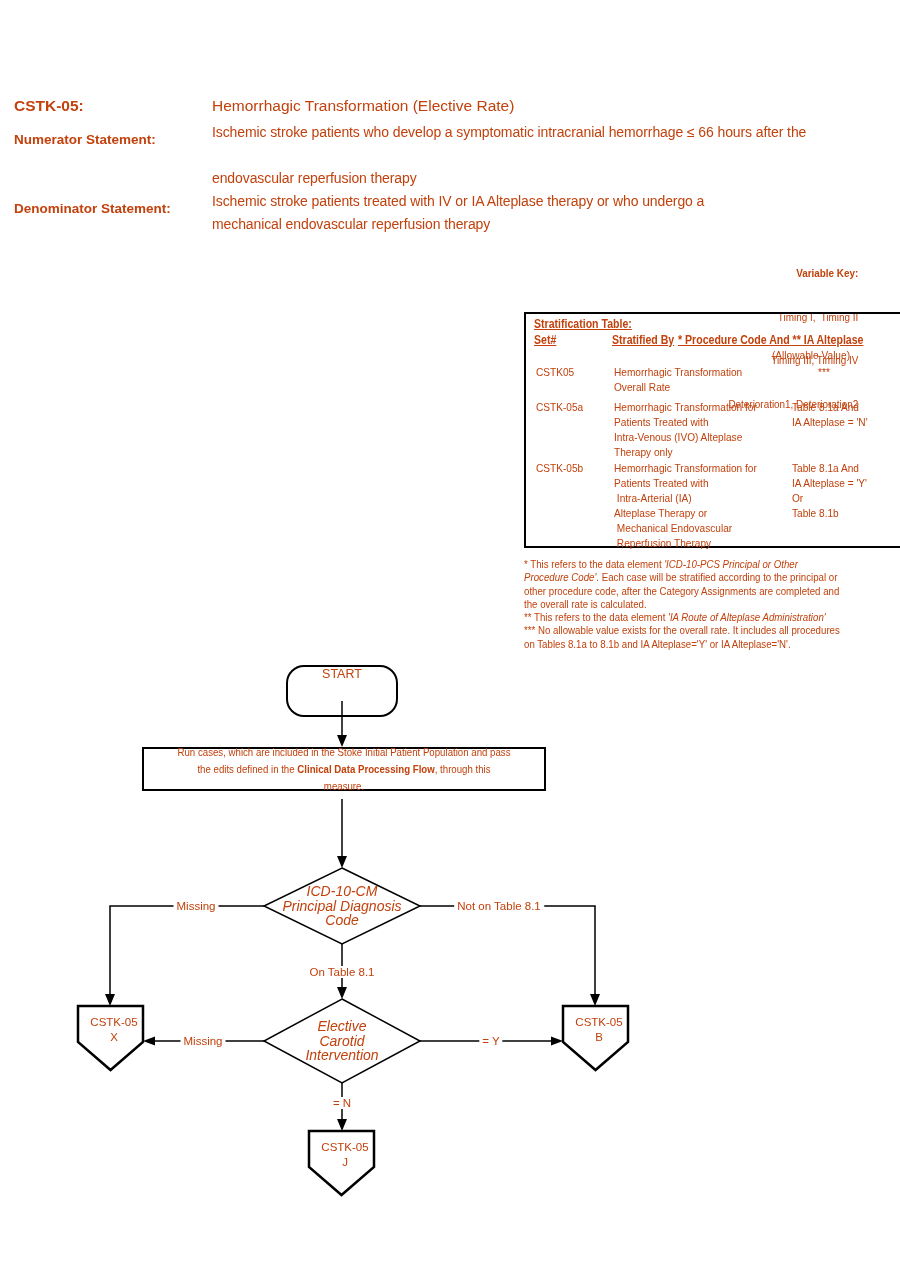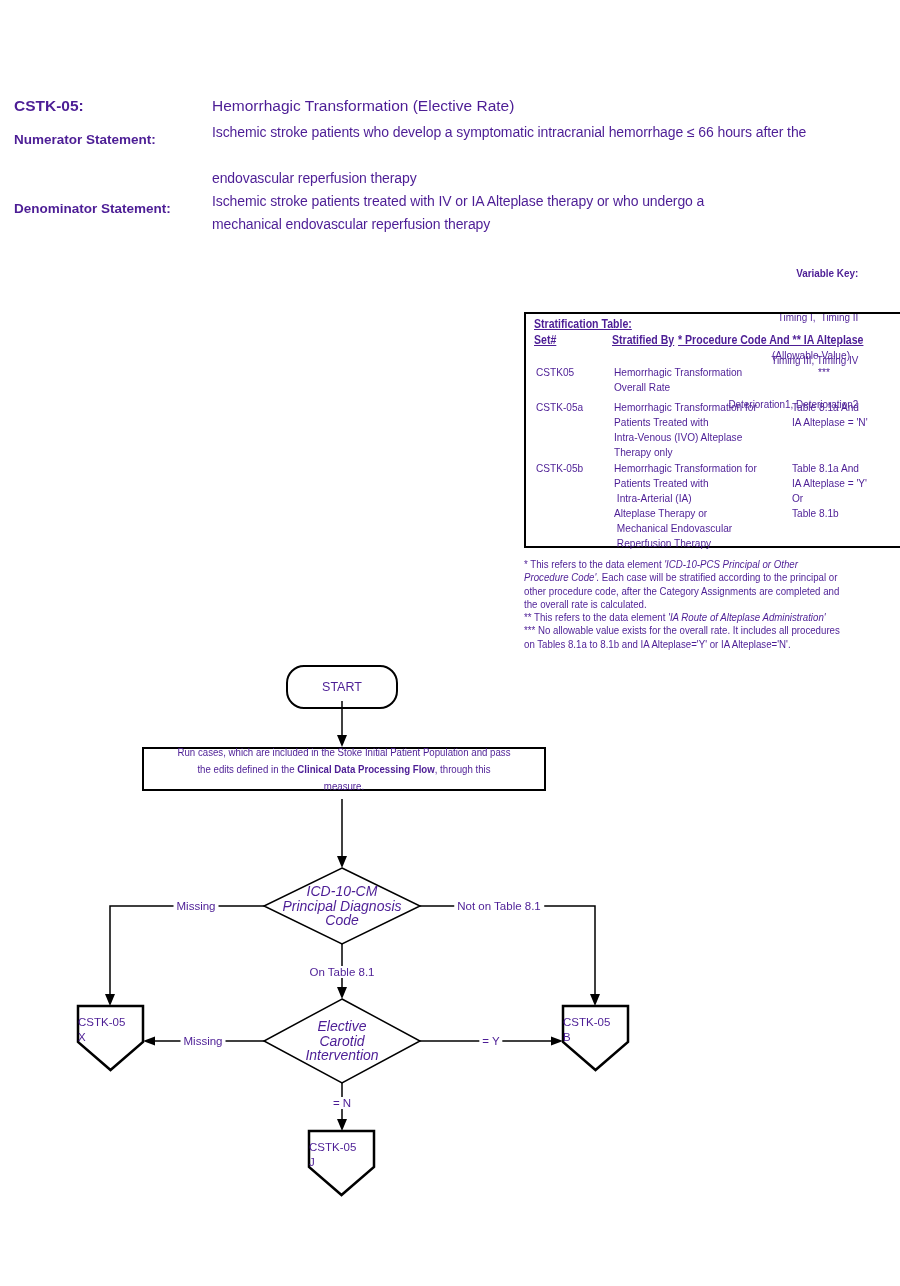--- a/index.html
+++ b/index.html
@@ -1,18 +1,18 @@
 <!DOCTYPE html>
 <html><head>
 <meta charset="utf-8">
 <style>
   html,body{margin:0;padding:0;background:#e8e8e8;}
   .page{
     position:relative;width:900px;height:1286px;background:#ffffff;
-    font-family:"Liberation Sans",sans-serif;color:#4c1d95;overflow:hidden;
+    font-family:"Liberation Sans",sans-serif;color:#c2410c;overflow:hidden;
     margin:0 auto;
   }
   .abs{position:absolute;}
   
   .measure-id{left:14px;top:97px;font-size:15.5px;font-weight:bold;}
   .measure-title{left:212px;top:97px;font-size:15.5px;}
   .stmt-label{left:14px;font-size:13.5px;font-weight:bold;margin-top:8px;}
   .stmt-line{left:212px;font-size:14px;letter-spacing:-0.1px;white-space:pre;}
   
   .varkey{right:42px;top:237px;text-align:right;font-size:11px;line-height:14.5px;
@@ -23,32 +23,32 @@
   .strat-box .cell{position:absolute;font-size:11.5px;line-height:15px;white-space:pre-wrap;
                    transform:scaleX(0.88);transform-origin:0 0;}
   .strat-box .hd{font-weight:bold;text-decoration:underline;font-size:12px;}
   
   .footnotes{left:524px;top:558px;width:364px;font-size:11px;line-height:13.3px;
              transform:scaleX(0.88);transform-origin:0 0;}
   .footnotes p{margin:0;}
   .footnotes .it{font-style:italic;}
   
   .fc-svg{left:0;top:0;}
-  .start-oval{left:286px;top:665px;width:112px;height:44px;border:2px solid #000;
-    border-radius:18px;box-sizing:border-box;display:flex;align-items:center;justify-content:center;
+  .start-oval{left:286px;top:665px;width:112px;height:52px;border:2px solid #000;
+    border-radius:18px;box-sizing:border-box;display:flex;align-items:flex-start;justify-content:center;
     font-size:12.5px;}
   .process-box{left:142px;top:747px;width:404px;height:44px;border:2.5px solid #000;
     box-sizing:border-box;display:flex;align-items:center;justify-content:center;}
   .process-text{font-size:11.5px;line-height:17px;text-align:center;width:120%;
     transform:scaleX(0.84);transform-origin:center;}
   .diamond-text{font-size:14px;line-height:14.5px;font-style:italic;text-align:center;
     white-space:pre-line;width:160px;}
   .d1-text{left:262px;top:884px;}
   .d2-text{left:262px;top:1019px;}
-  .conn-text{font-size:11.5px;line-height:15px;white-space:pre-line;width:72px;}
+  .conn-text{font-size:11.5px;line-height:15px;text-align:center;white-space:pre-line;width:72px;}
   .fc-label{font-size:11.5px;background:#fff;padding:0 3px;white-space:pre;
     transform:translate(-50%,-50%);}
 </style>
 </head>
 <body>
 
 <div class="page">
 
   <div class="abs measure-id">CSTK-05:</div>
   <div class="abs measure-title">Hemorrhagic Transformation (Elective Rate)</div>

